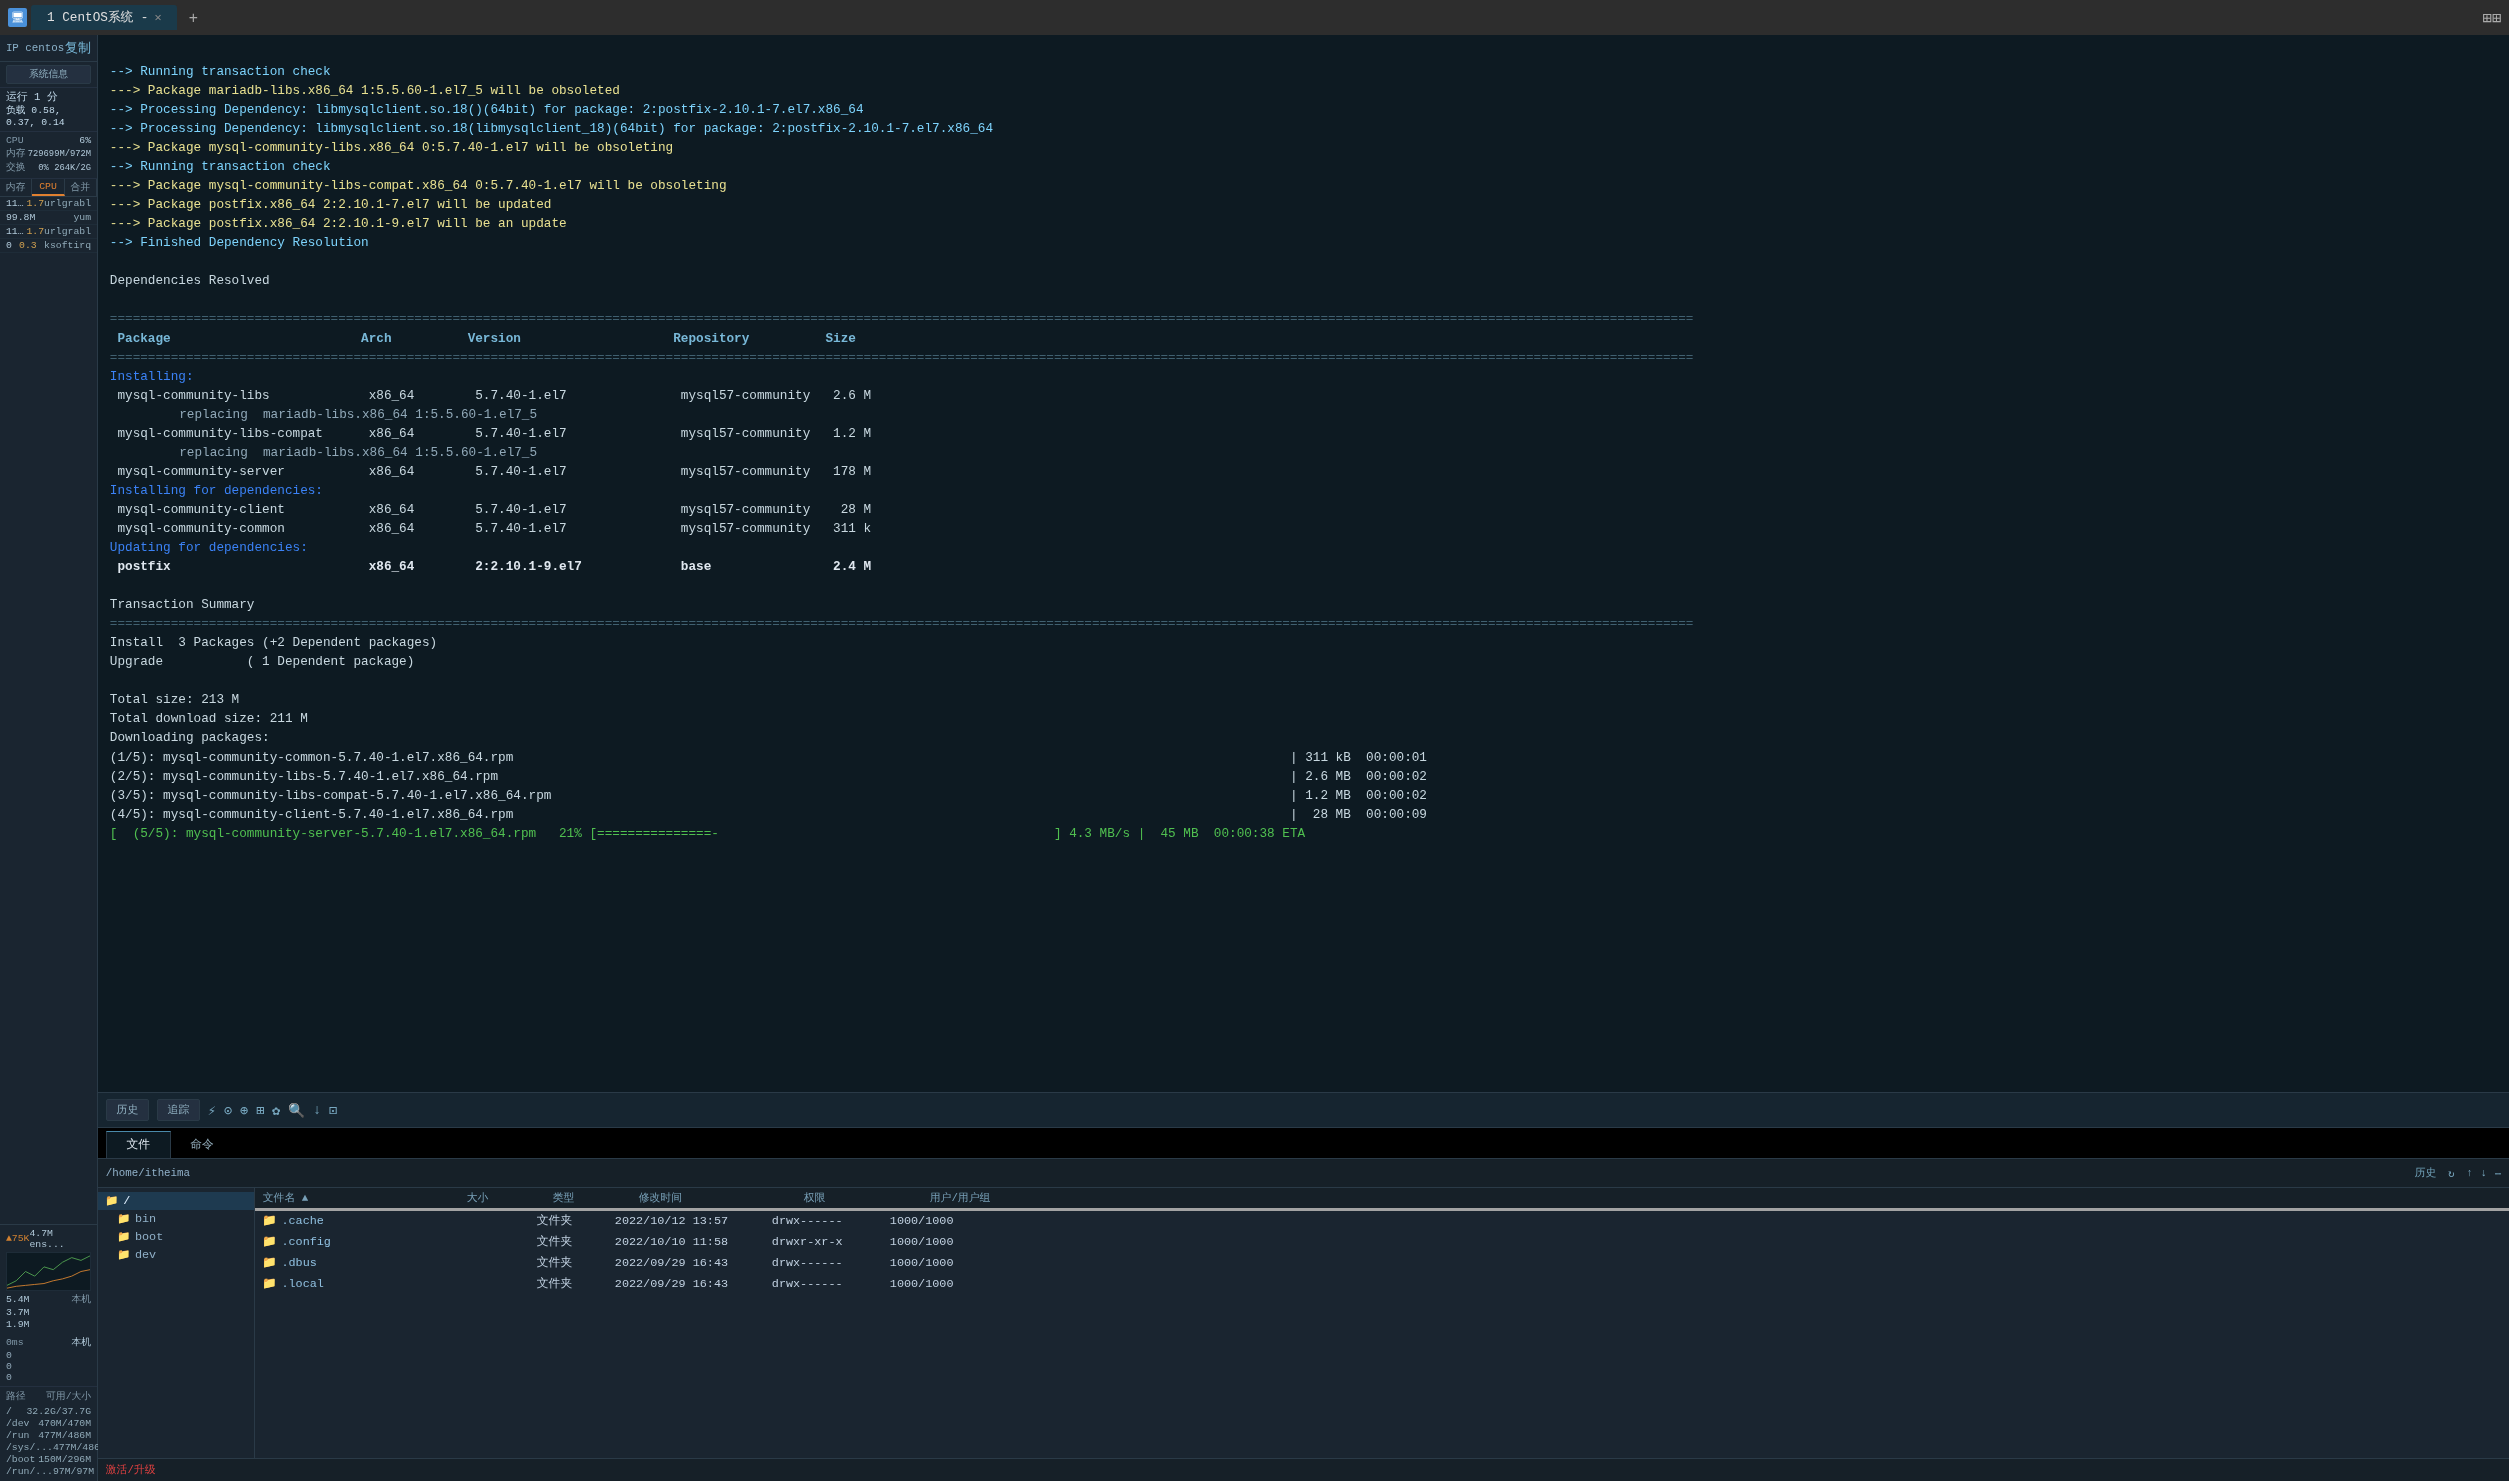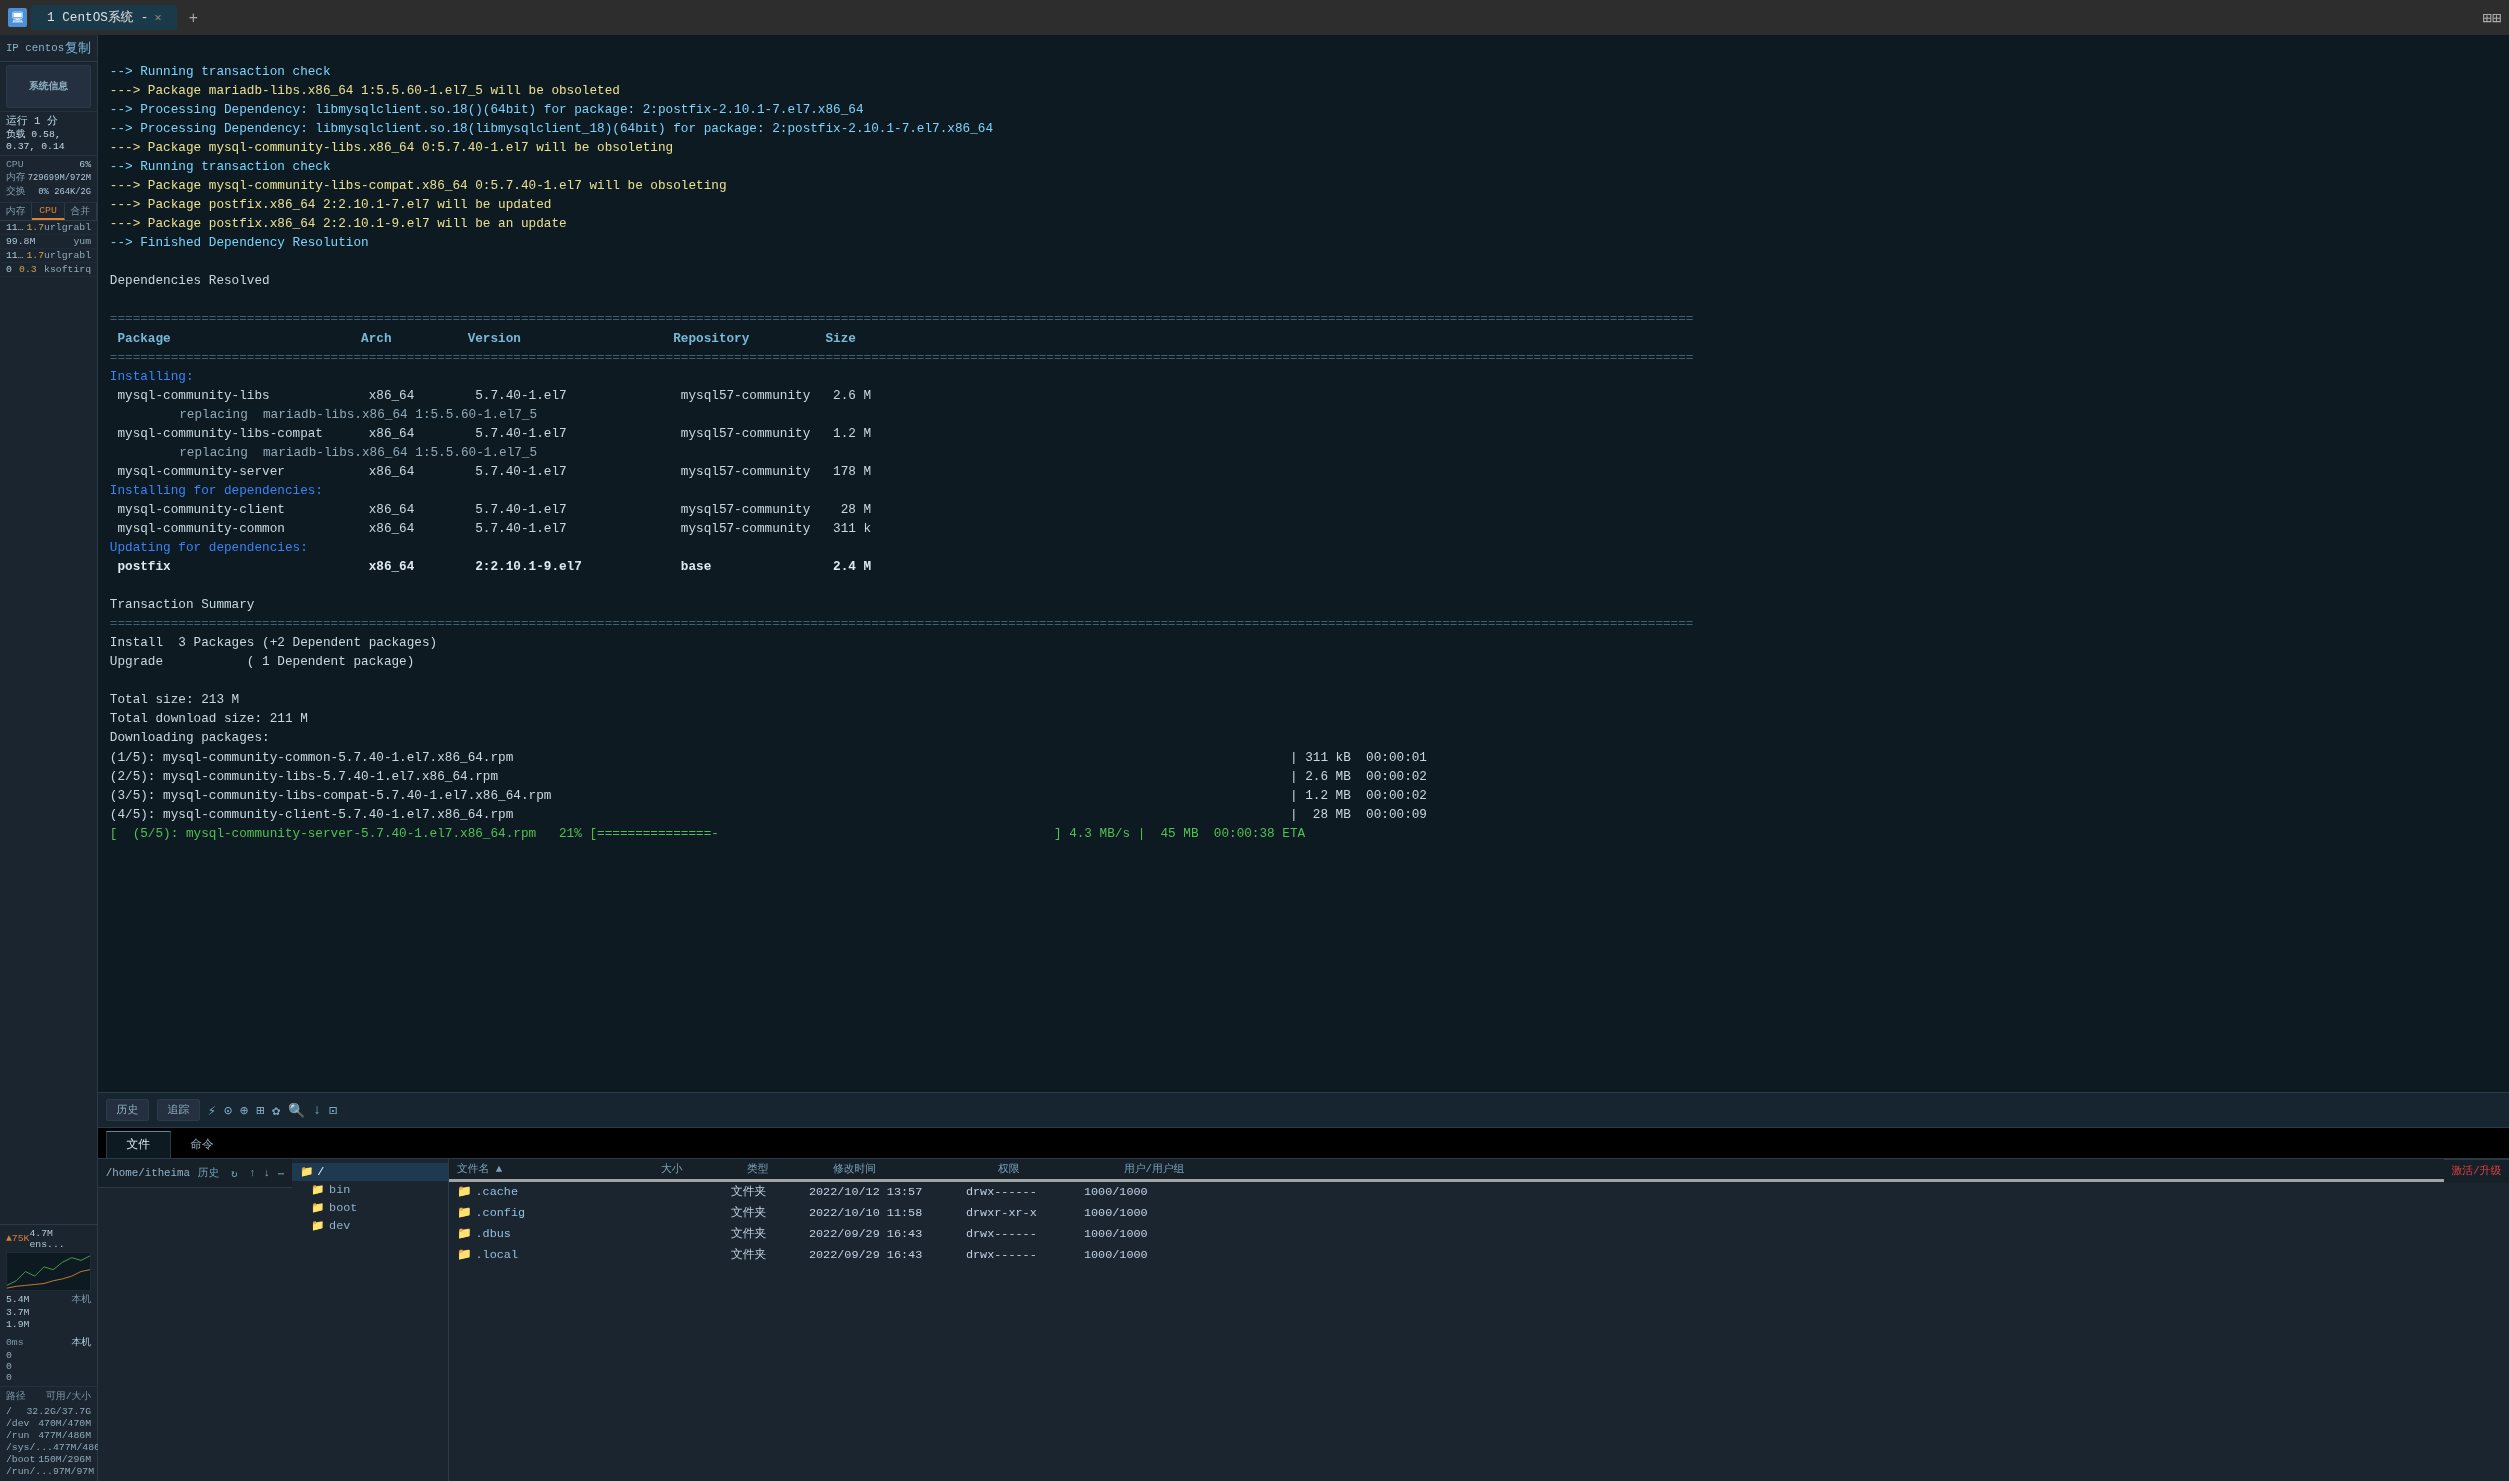--- a/index.html
+++ b/index.html
@@ -277,20 +277,21 @@
       border-left: 1px solid #2a3a47;
       border-right: 1px solid #2a3a47;
     }
 
     
     .file-manager {
       height: 323px;
       background: #1a2530;
       border-top: 1px solid #2a3a47;
       display: flex;
+      flex-direction: column;
       flex-shrink: 0;
     }
     .fm-toolbar {
       height: 29px;
       background: #162028;
       border-bottom: 1px solid #2a3a47;
       display: flex;
       align-items: center;
       padding: 0 7.8px;
       gap: 3.9px;
@@ -396,21 +397,21 @@
 </div>
 
 <div class="main-area">
 
   <div class="sidebar">
     <div class="sidebar-header">
       <span>IP centos</span>
       <span style="color:#78b8d8;cursor:pointer;font-size:13px;">复制</span>
     </div>
     <div class="sidebar-section">
-      <button class="term-tool-btn" style="width:100%;font-size:9.8px;padding:14px;font-weight:bold;">系统信息</button>
+      <button class="term-tool-btn" style="width:100%;font-size:9.8px;padding:2px;">系统信息</button>
     </div>
     <div class="sidebar-section">
       <div class="sidebar-value">运行 1 分</div>
       <div class="sidebar-value" style="font-size:9.8px;">负载 0.58, 0.37, 0.14</div>
     </div>
     <div class="sidebar-section">
       <div class="sidebar-row">
         <span class="sidebar-row-label">CPU</span>
         <span class="sidebar-row-value">6%</span>
       </div>

